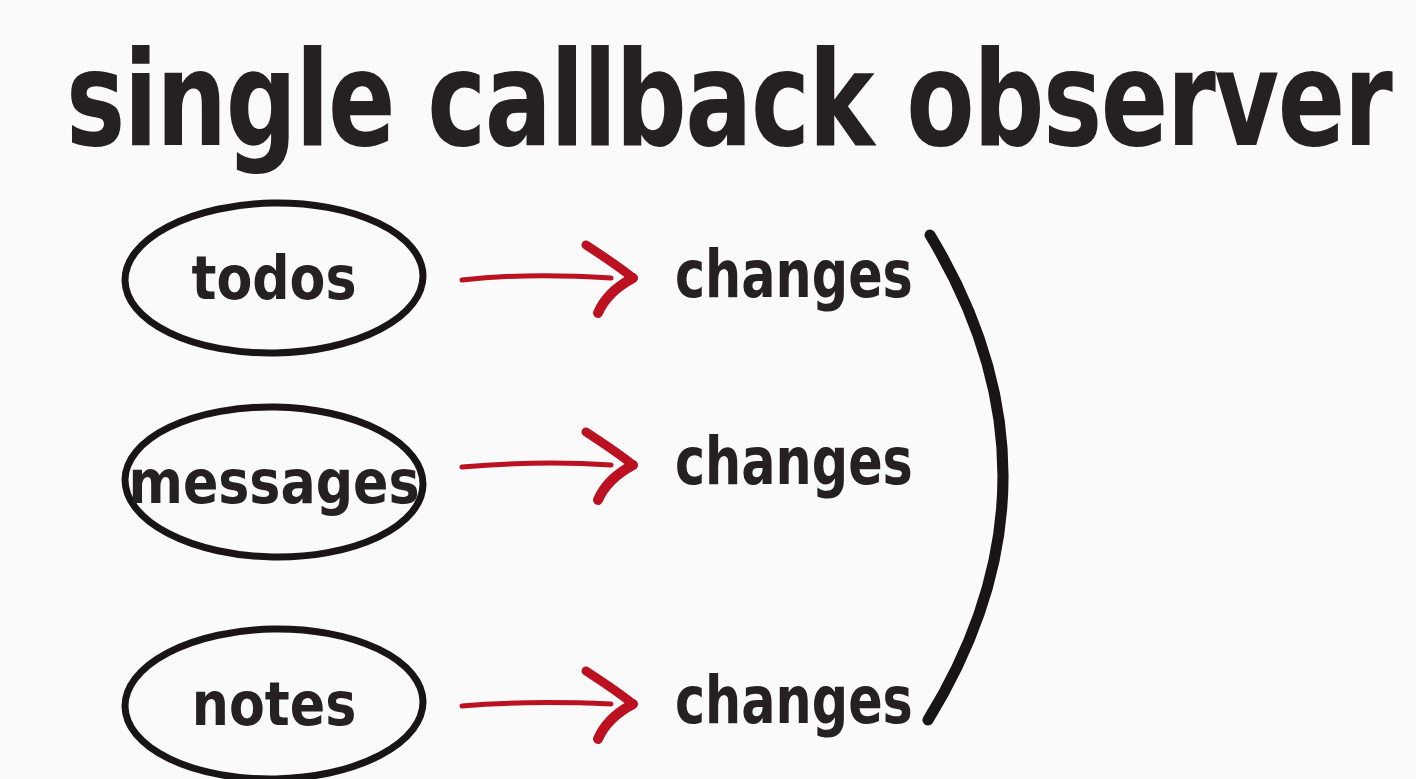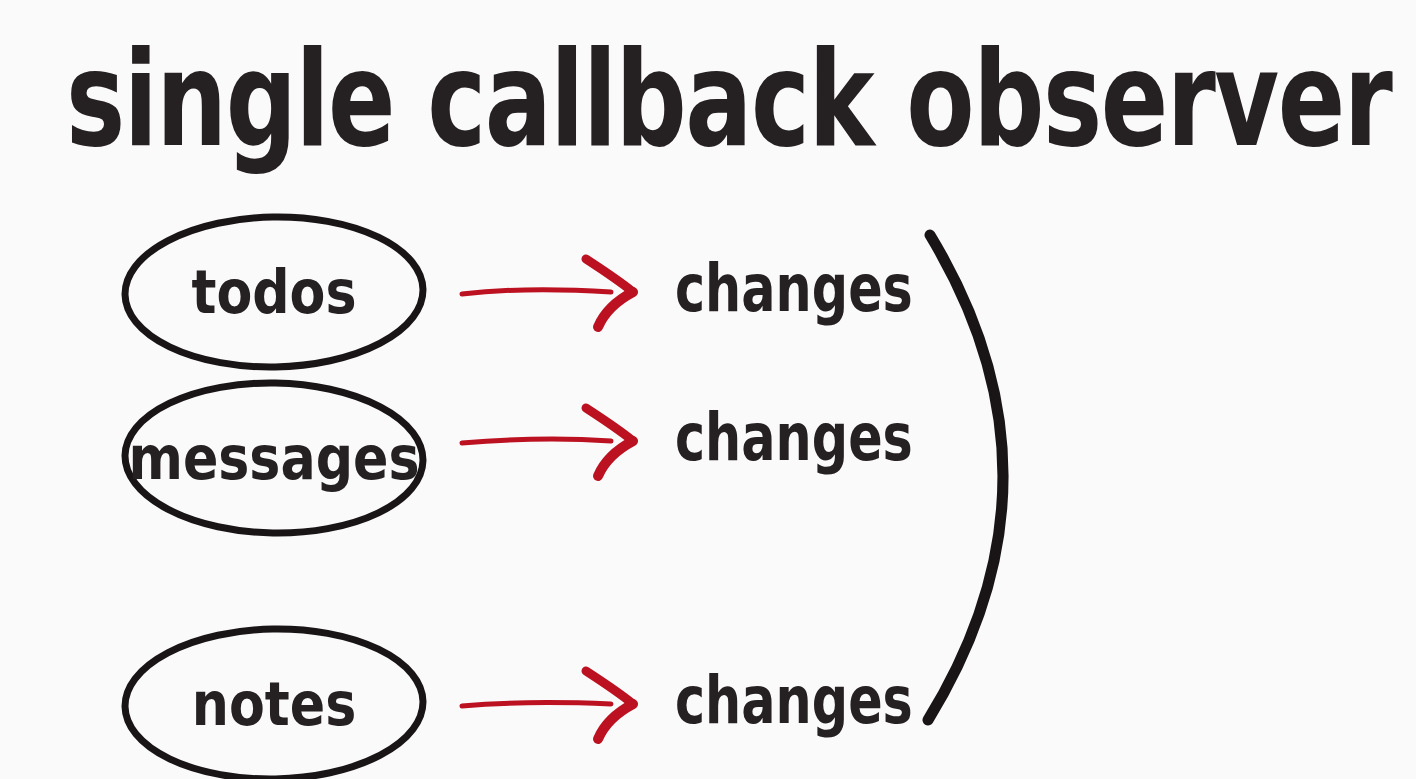--- a/index.html
+++ b/index.html
@@ -34,22 +34,22 @@
     white-space: nowrap;
     transform: scaleX(0.76);
     transform-origin: left top;
   }
   .row {
     position: absolute;
     left: 0;
     width: 1060px;
     height: 160px;
   }
-  .row-1 { top: 212px; }
-  .row-2 { top: 378px; }
+  .row-1 { top: 198px; }
+  .row-2 { top: 402px; }
   .row-3 { top: 624px; }
 
   .ellipse-svg {
     position: absolute;
     left: 120px;
     top: 0;
     width: 308px;
     height: 160px;
   }
   .ellipse-svg ellipse {

